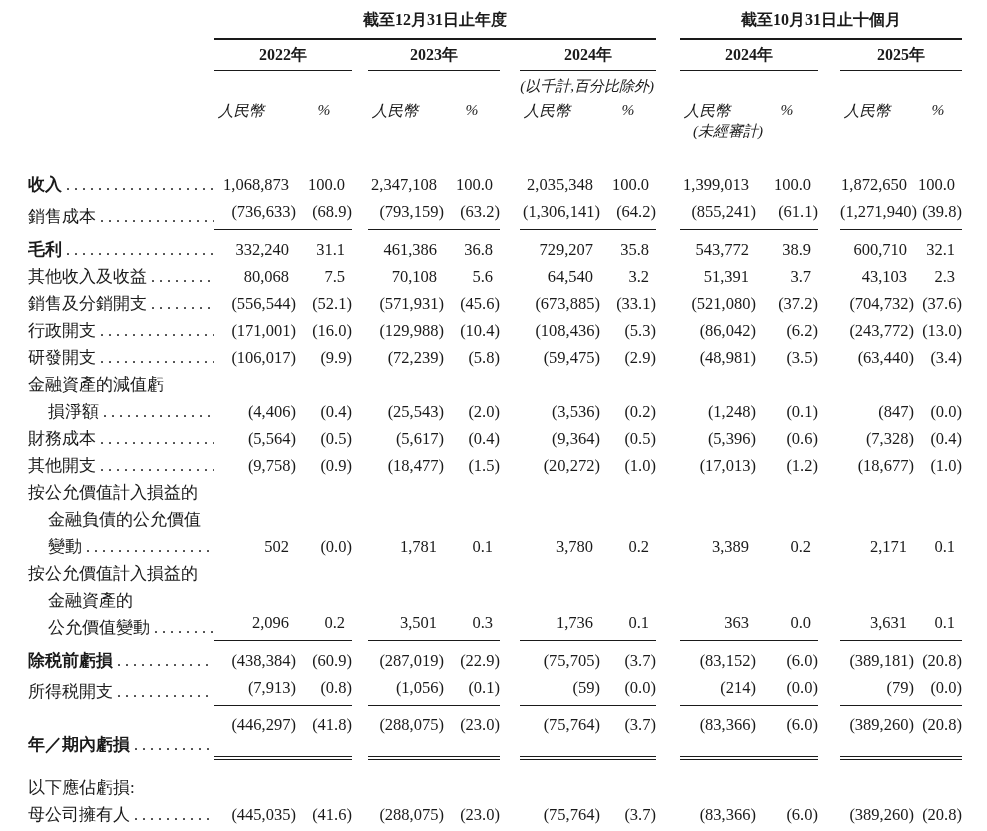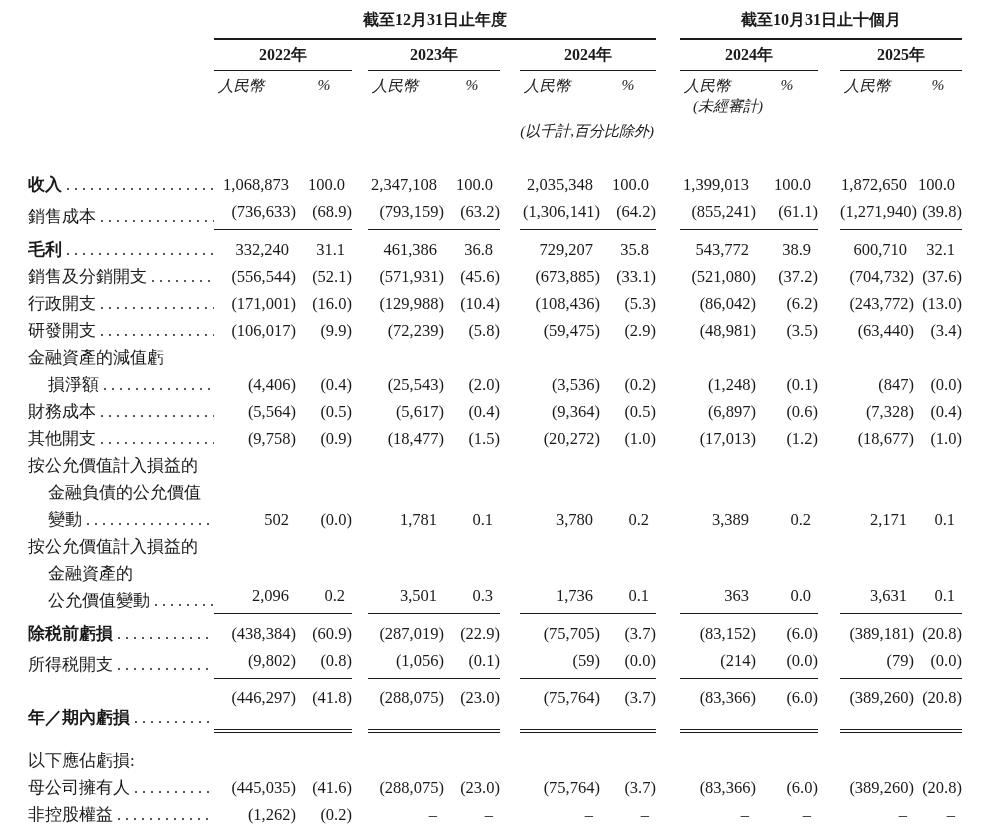--- a/index.html
+++ b/index.html
@@ -77,44 +77,44 @@
         <td class="yh" colspan="2">2023年</td>
         <td></td>
         <td class="yh" colspan="2">2024年</td>
         <td></td>
         <td class="yh" colspan="2">2024年</td>
         <td></td>
         <td class="yh" colspan="2">2025年</td>
       </tr>
       <tr>
         <td class="lab"></td>
+        <td colspan="6"></td>
+        <td colspan="2" class="note">(以千計,百分比除外)</td>
+        <td colspan="6"></td>
+      </tr>
+      <tr>
+        <td class="lab"></td>
         <td class="cur">人民幣</td>
         <td class="pct">%</td>
         <td></td>
         <td class="cur">人民幣</td>
         <td class="pct">%</td>
         <td></td>
         <td class="cur">人民幣</td>
         <td class="pct">%</td>
         <td></td>
         <td class="cur">
           <div>人民幣</div>
           <div class="unaud">(未經審計)</div>
         </td>
         <td class="pct">%</td>
         <td></td>
         <td class="cur">人民幣</td>
         <td class="pct">%</td>
       </tr>
-      <tr>
-        <td class="lab"></td>
-        <td colspan="6"></td>
-        <td colspan="2" class="note">(以千計,百分比除外)</td>
-        <td colspan="6"></td>
-      </tr>
       <tr class="sp" style="height:30px">
           <td colspan="15"></td>
         </tr>
     </tbody>
     <tbody id="rows-body">
         <tr class="r bold">
           <td class="lab">
             <div class="lbl-line">
               <span class="txt">收入</span>
               <span class="leader"></span>
@@ -178,20 +178,42 @@
           <td></td>
           <td class="v np">543,772</td>
           <td class="v np">38.9</td>
           <td></td>
           <td class="v np">600,710</td>
           <td class="v np">32.1</td>
         </tr>
         <tr class="r">
           <td class="lab">
             <div class="lbl-line">
+              <span class="txt">其他收入及收益</span>
+              <span class="leader"></span>
+            </div>
+          </td>
+          <td class="v np">80,068</td>
+          <td class="v np">7.5</td>
+          <td></td>
+          <td class="v np">70,108</td>
+          <td class="v np">5.6</td>
+          <td></td>
+          <td class="v np">64,540</td>
+          <td class="v np">3.2</td>
+          <td></td>
+          <td class="v np">51,391</td>
+          <td class="v np">3.7</td>
+          <td></td>
+          <td class="v np">43,103</td>
+          <td class="v np">2.3</td>
+        </tr>
+        <tr class="r">
+          <td class="lab">
+            <div class="lbl-line">
               <span class="txt">銷售及分銷開支</span>
               <span class="leader"></span>
             </div>
           </td>
           <td class="v">(556,544)</td>
           <td class="v">(52.1)</td>
           <td></td>
           <td class="v">(571,931)</td>
           <td class="v">(45.6)</td>
           <td></td>
@@ -282,21 +304,21 @@
           </td>
           <td class="v">(5,564)</td>
           <td class="v">(0.5)</td>
           <td></td>
           <td class="v">(5,617)</td>
           <td class="v">(0.4)</td>
           <td></td>
           <td class="v">(9,364)</td>
           <td class="v">(0.5)</td>
           <td></td>
-          <td class="v">(6,897)</td>
+          <td class="v">(5,396)</td>
           <td class="v">(0.6)</td>
           <td></td>
           <td class="v">(7,328)</td>
           <td class="v">(0.4)</td>
         </tr>
         <tr class="r">
           <td class="lab">
             <div class="lbl-line">
               <span class="txt">其他開支</span>
               <span class="leader"></span>
@@ -398,21 +420,21 @@
           <td class="v">(389,181)</td>
           <td class="v">(20.8)</td>
         </tr>
         <tr class="r">
           <td class="lab">
             <div class="lbl-line">
               <span class="txt">所得税開支</span>
               <span class="leader"></span>
             </div>
           </td>
-          <td class="v ru1">(9,802)</td>
+          <td class="v ru1">(7,913)</td>
           <td class="v ru1">(0.8)</td>
           <td></td>
           <td class="v ru1">(1,056)</td>
           <td class="v ru1">(0.1)</td>
           <td></td>
           <td class="v ru1">(59)</td>
           <td class="v ru1">(0.0)</td>
           <td></td>
           <td class="v ru1">(214)</td>
           <td class="v ru1">(0.0)</td>

